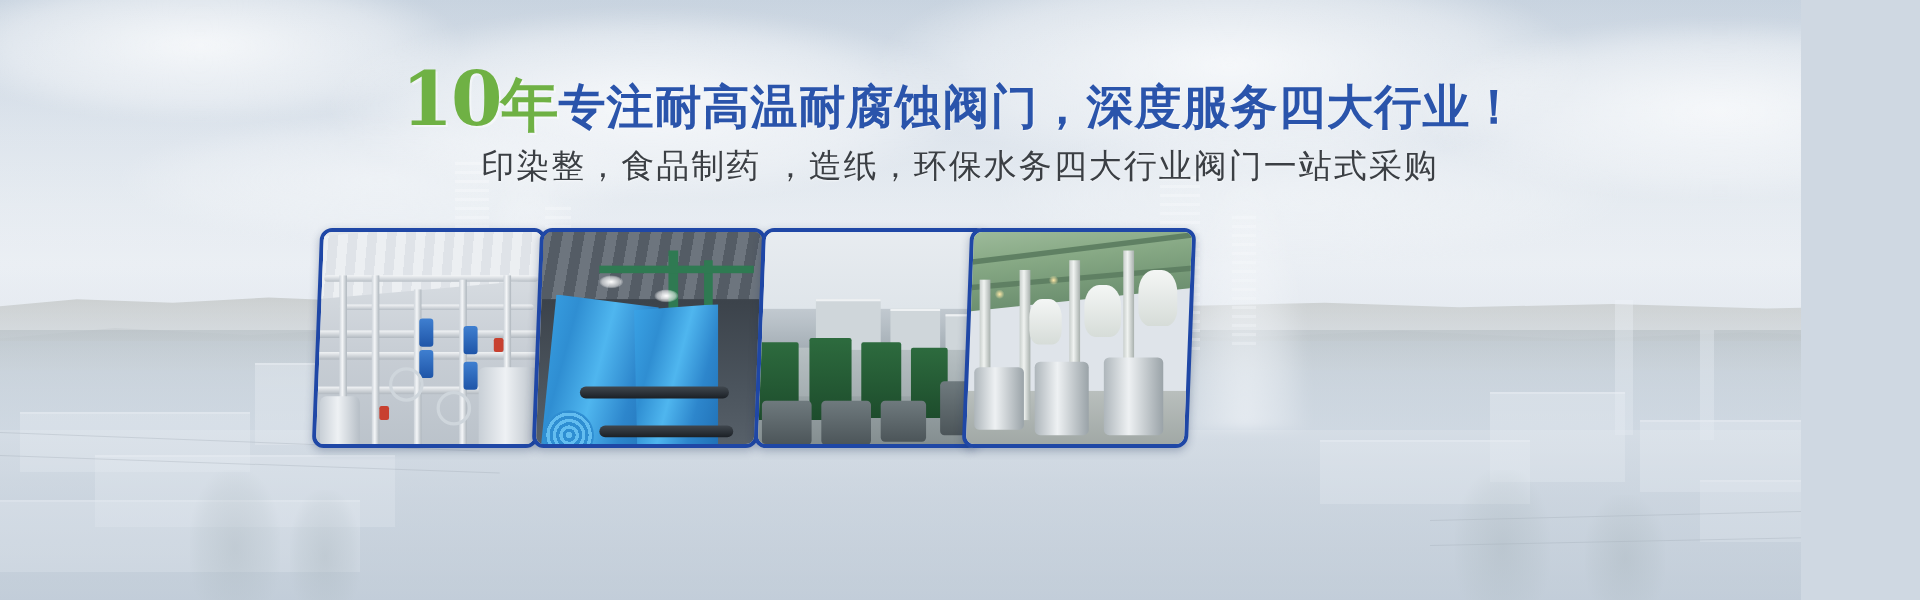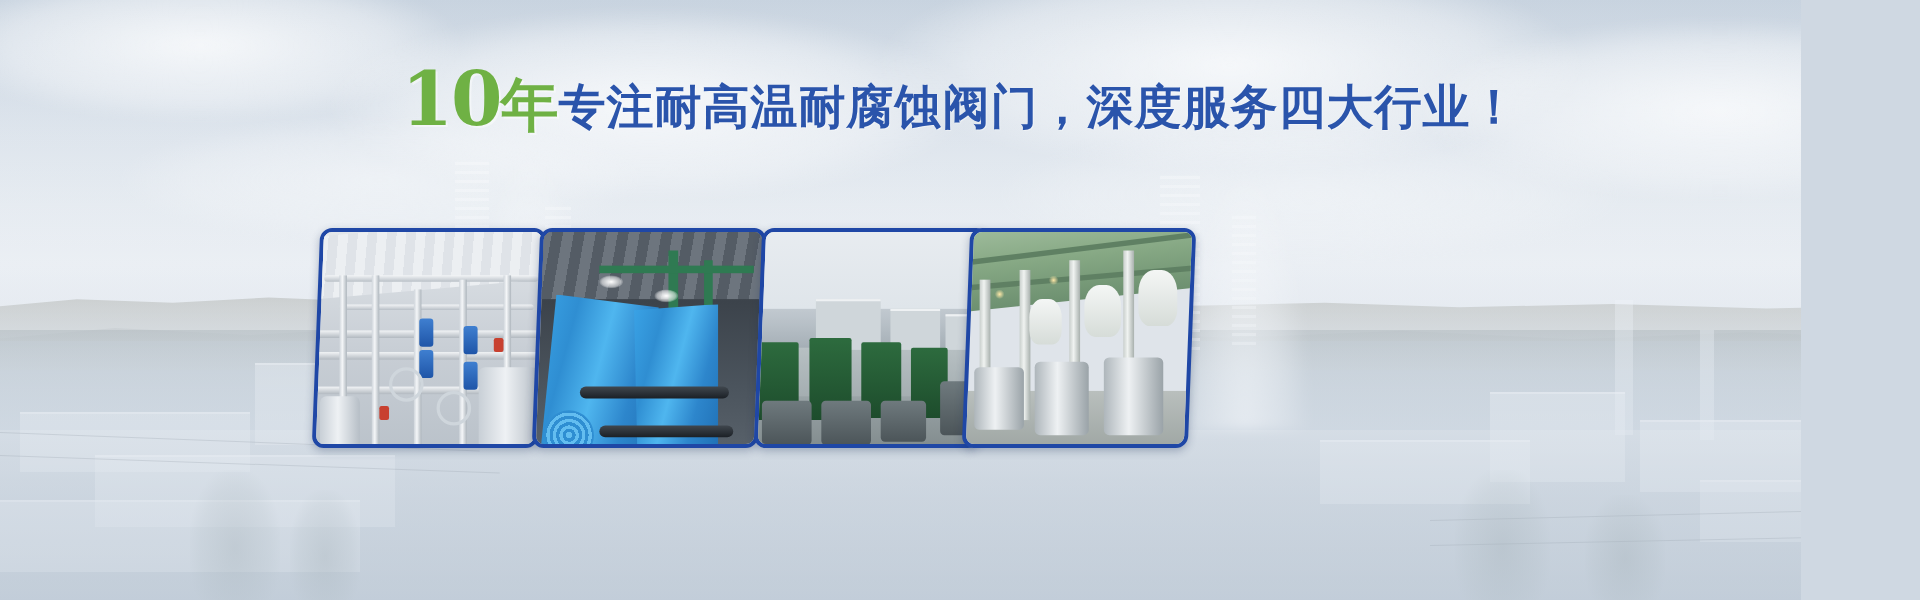--- a/index.html
+++ b/index.html
@@ -248,20 +248,21 @@
     <div class="tree" style="left:1455px;top:470px;width:95px;height:130px;"></div>
     <div class="tree" style="left:1585px;top:495px;width:80px;height:105px;"></div>
 
     <div class="bg-veil"></div>
   </div>
 
   <div class="headline">
     <span class="hl-years"><span>10</span><span class="cn">年</span></span><span class="hl-main">专注耐高温耐腐蚀阀门，深度服务四大行业！</span>
   </div>
 
+  <div class="subline">印染整，食品制药 ，造纸，环保水务四大行业阀门一站式采购</div>
 
   <div class="strip">
 
     <div class="shot s1">
       <div class="inner">
         <div class="p1">
           <div class="ceil"></div>
           <div class="rail" style="left:8%;top:24%;width:86%;height:6px;"></div>
           <div class="rail" style="left:14%;top:36%;width:78%;height:5px;"></div>
           <div class="hpipe" style="left:4%;top:47%;width:94%;"></div>

